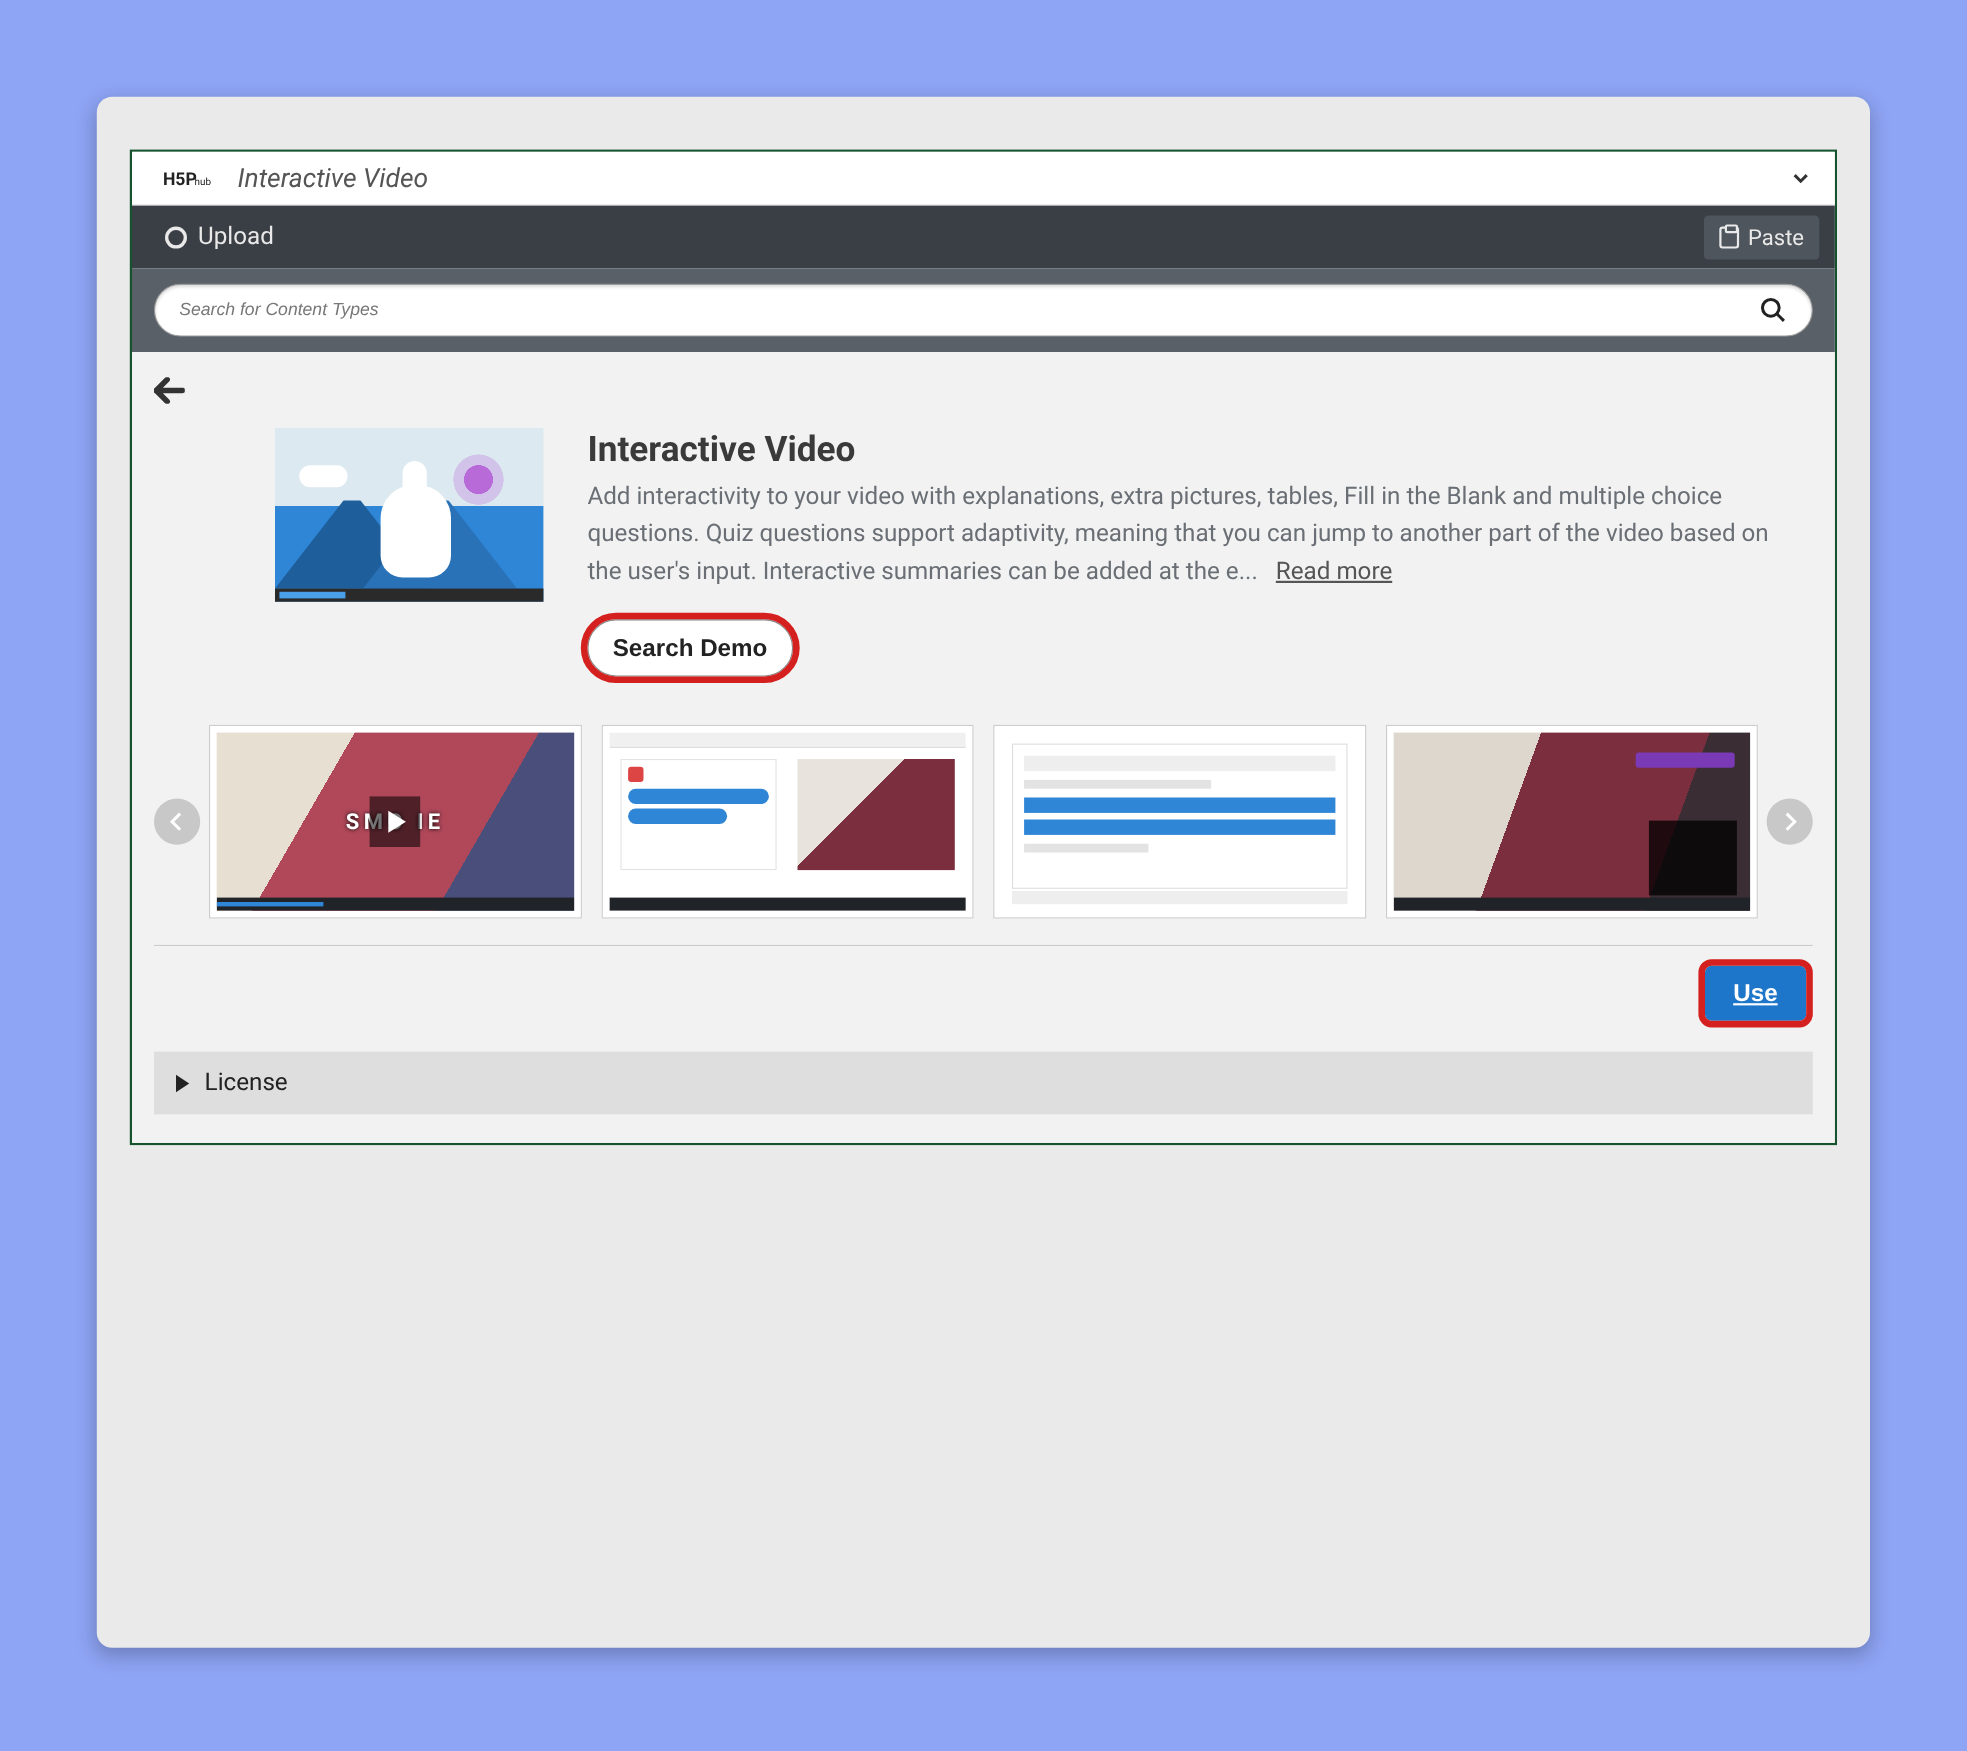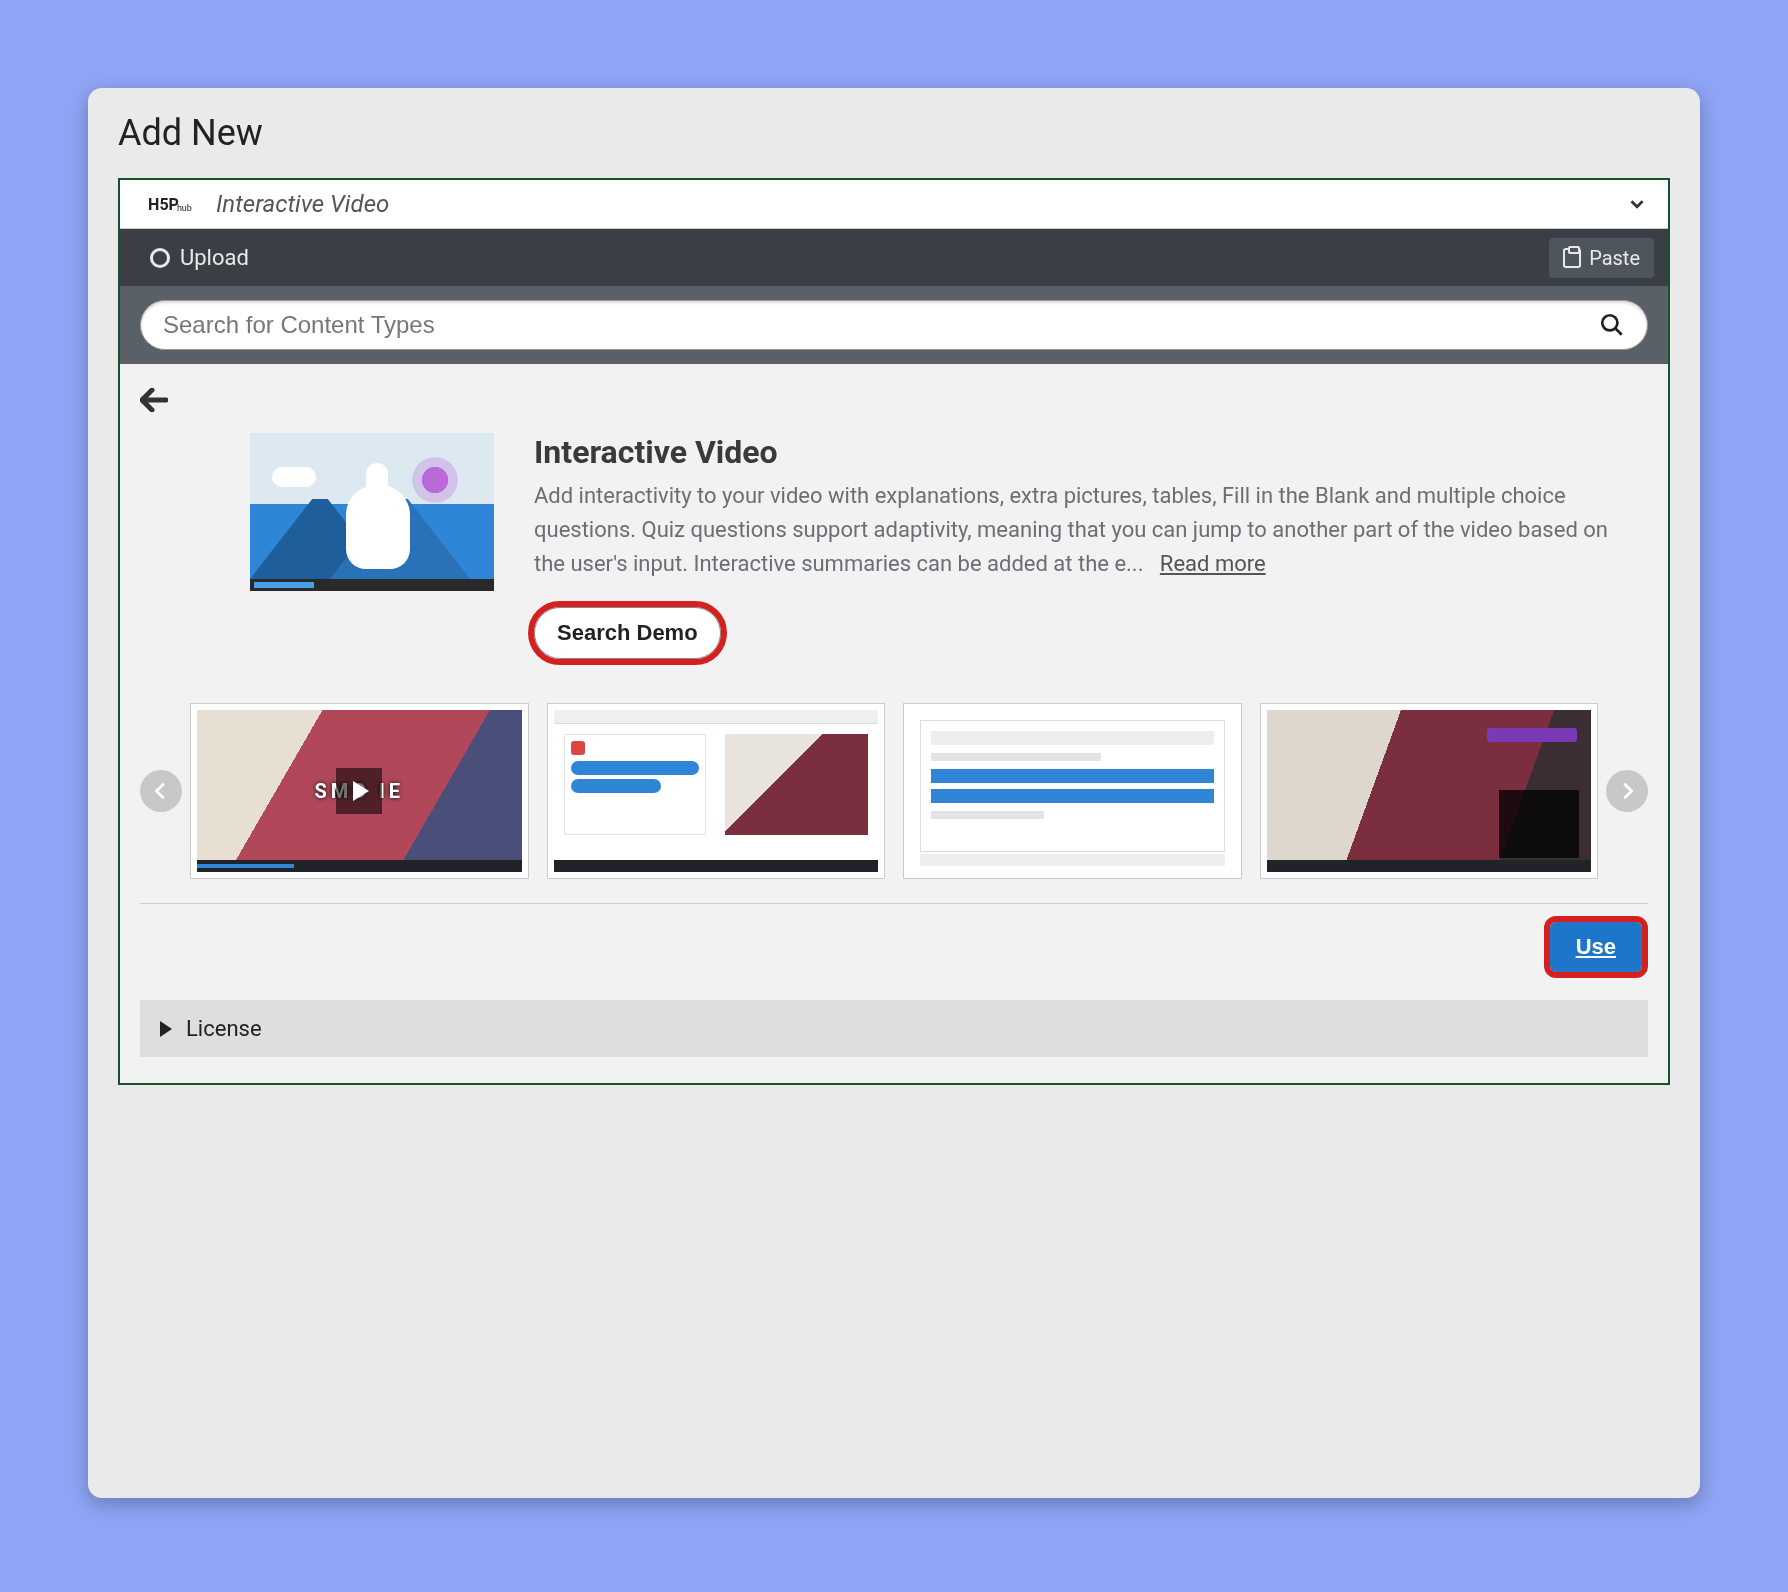--- a/index.html
+++ b/index.html
@@ -102,21 +102,21 @@
   .searchbar {
     background: #fff;
     border-radius: 40px;
     border: 1px solid #999;
     box-shadow: inset 0 2px 3px rgba(0,0,0,0.15);
     display: flex; align-items: center;
     padding: 10px 22px;
   }
   .searchbar input {
     flex: 1; border: none; outline: none;
-    font-size: 24px; 
+    font-size: 16px; font-style: italic;
     color: #a16207;
     background: transparent;
   }
   .searchbar input::placeholder { color: #777; }
   .mag-icon { width: 26px; height: 26px; color: #222; }
   
   .body {
     padding: 20px 20px 26px 20px;
     background: #f2f2f2;
   }
@@ -225,21 +225,20 @@
   .license{
     margin-top:28px;background:#dedede;padding:16px 20px;
     display:flex;align-items:center;gap:14px;font-size:22px;color:#222;cursor:pointer;
   }
   .tri-right{width:0;height:0;border-top:8px solid transparent;border-bottom:8px solid transparent;border-left:12px solid #222;}
 </style>
 </head>
 <body>
 
 <div class="window">
-  <div class="page-title">Add New</div>
 
   <div class="panel">
 
     <div class="hub-header">
       <div class="hub-logo">
         <span>H5P</span>
           <span class="sub">hub</span>
       </div>
       <div class="hub-name">Interactive Video</div>
       <svg class="chev-down" viewBox="0 0 24 24" fill="none" stroke="currentColor" stroke-width="3">

